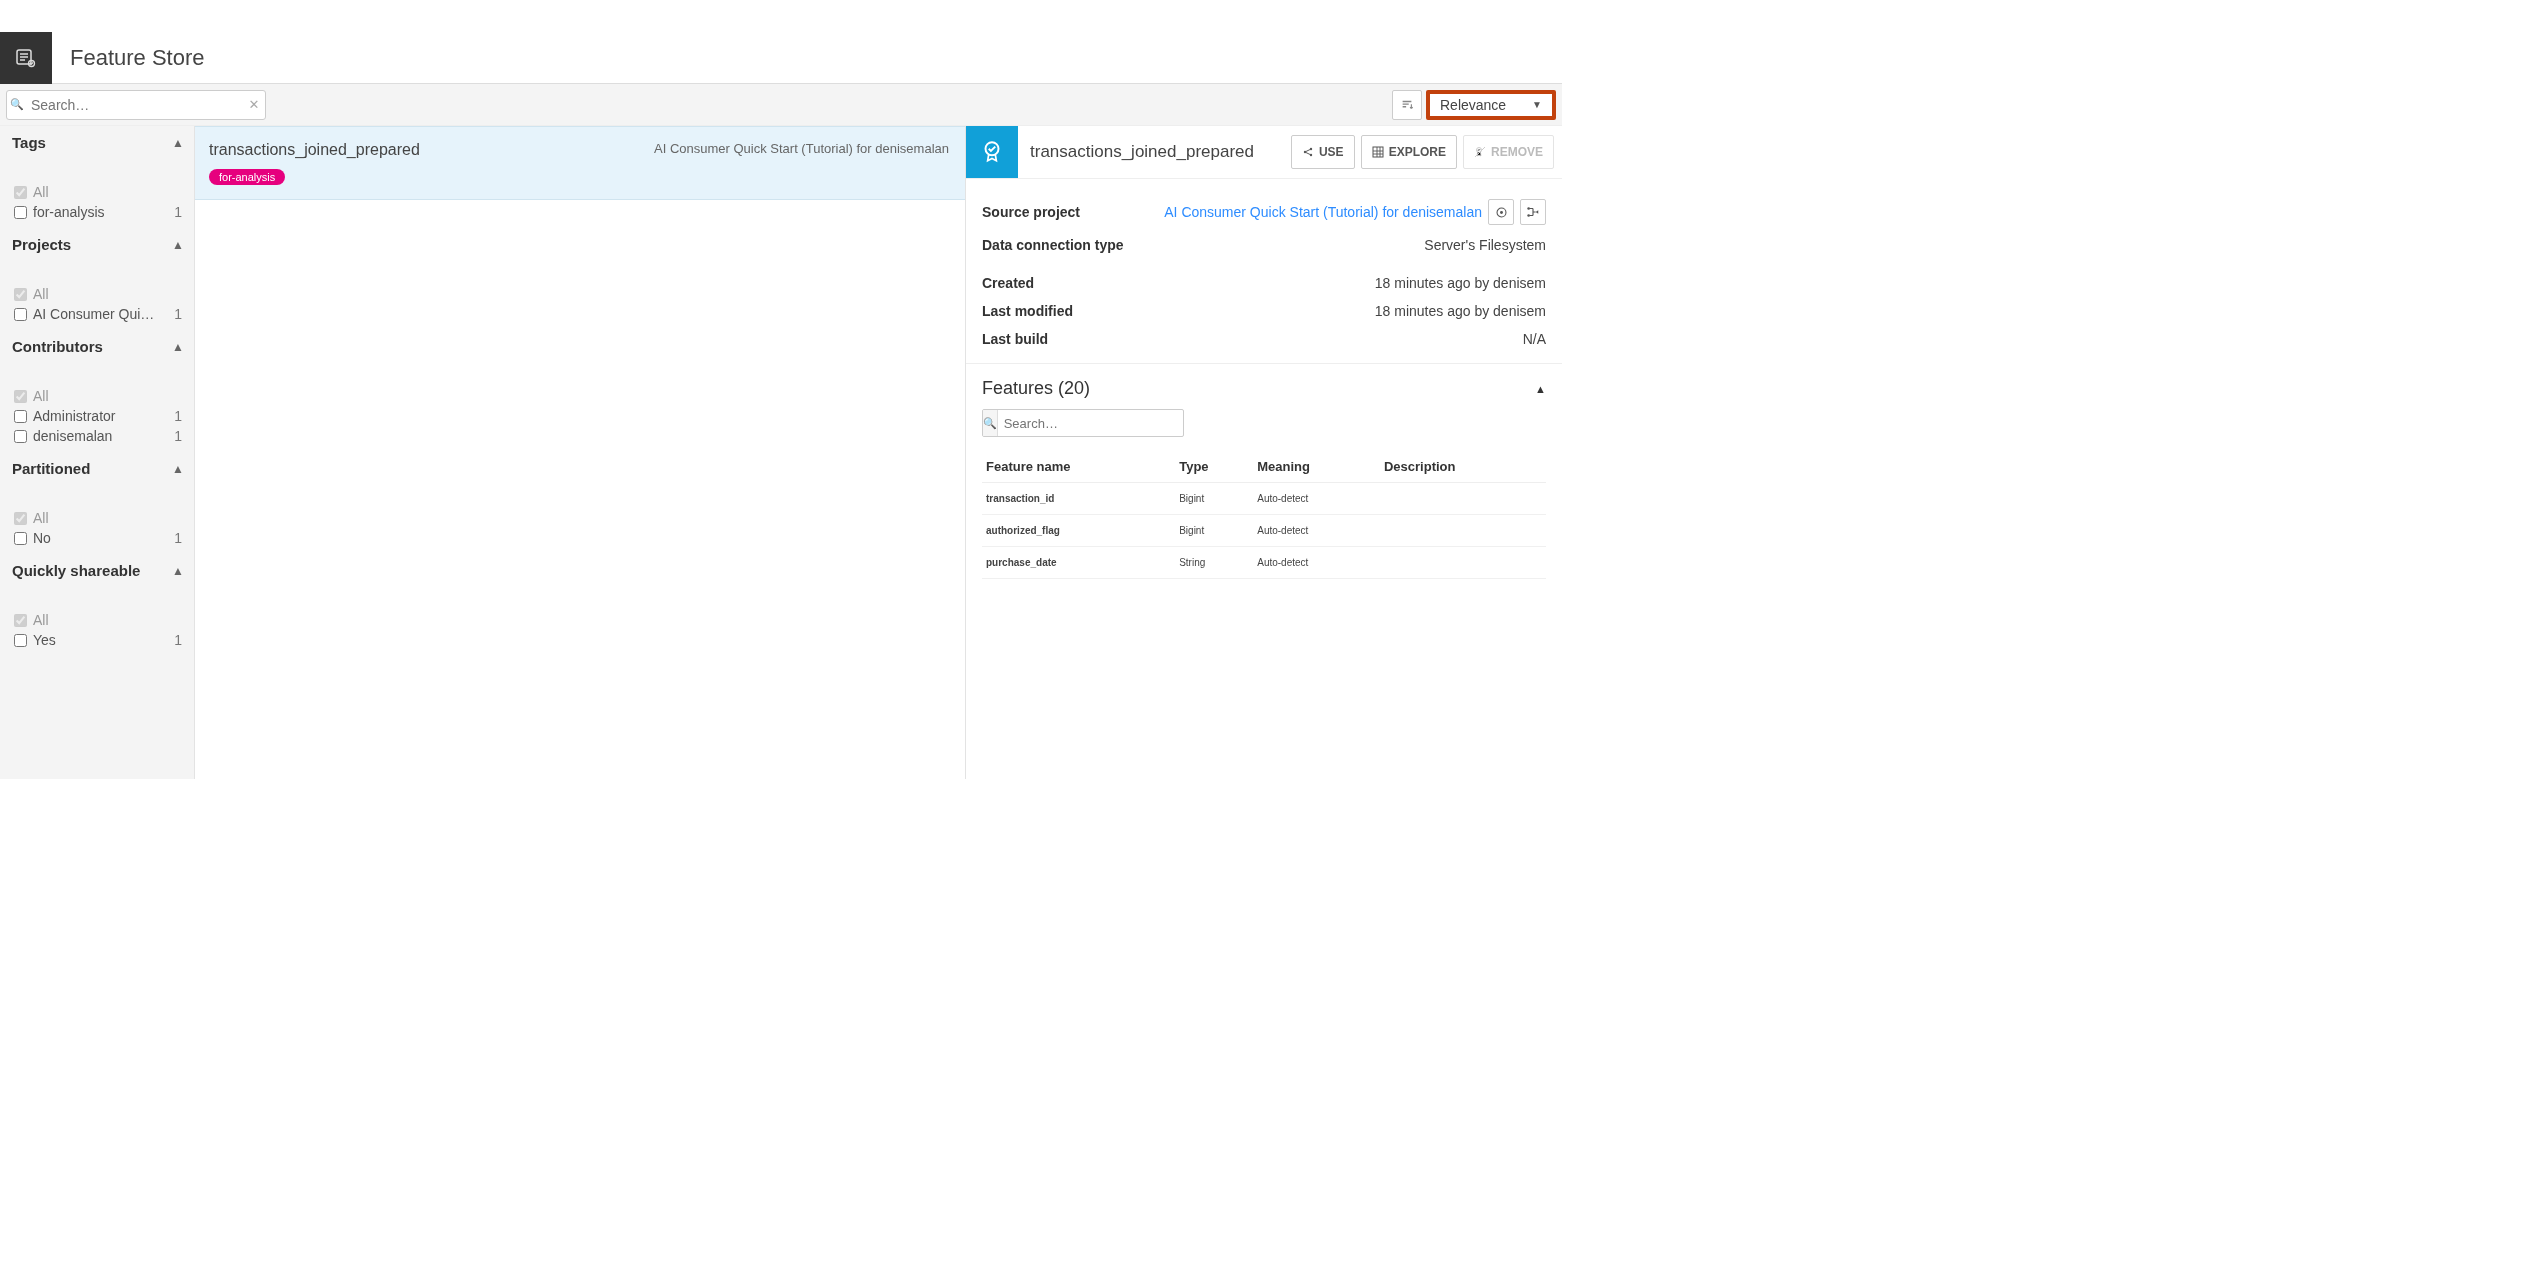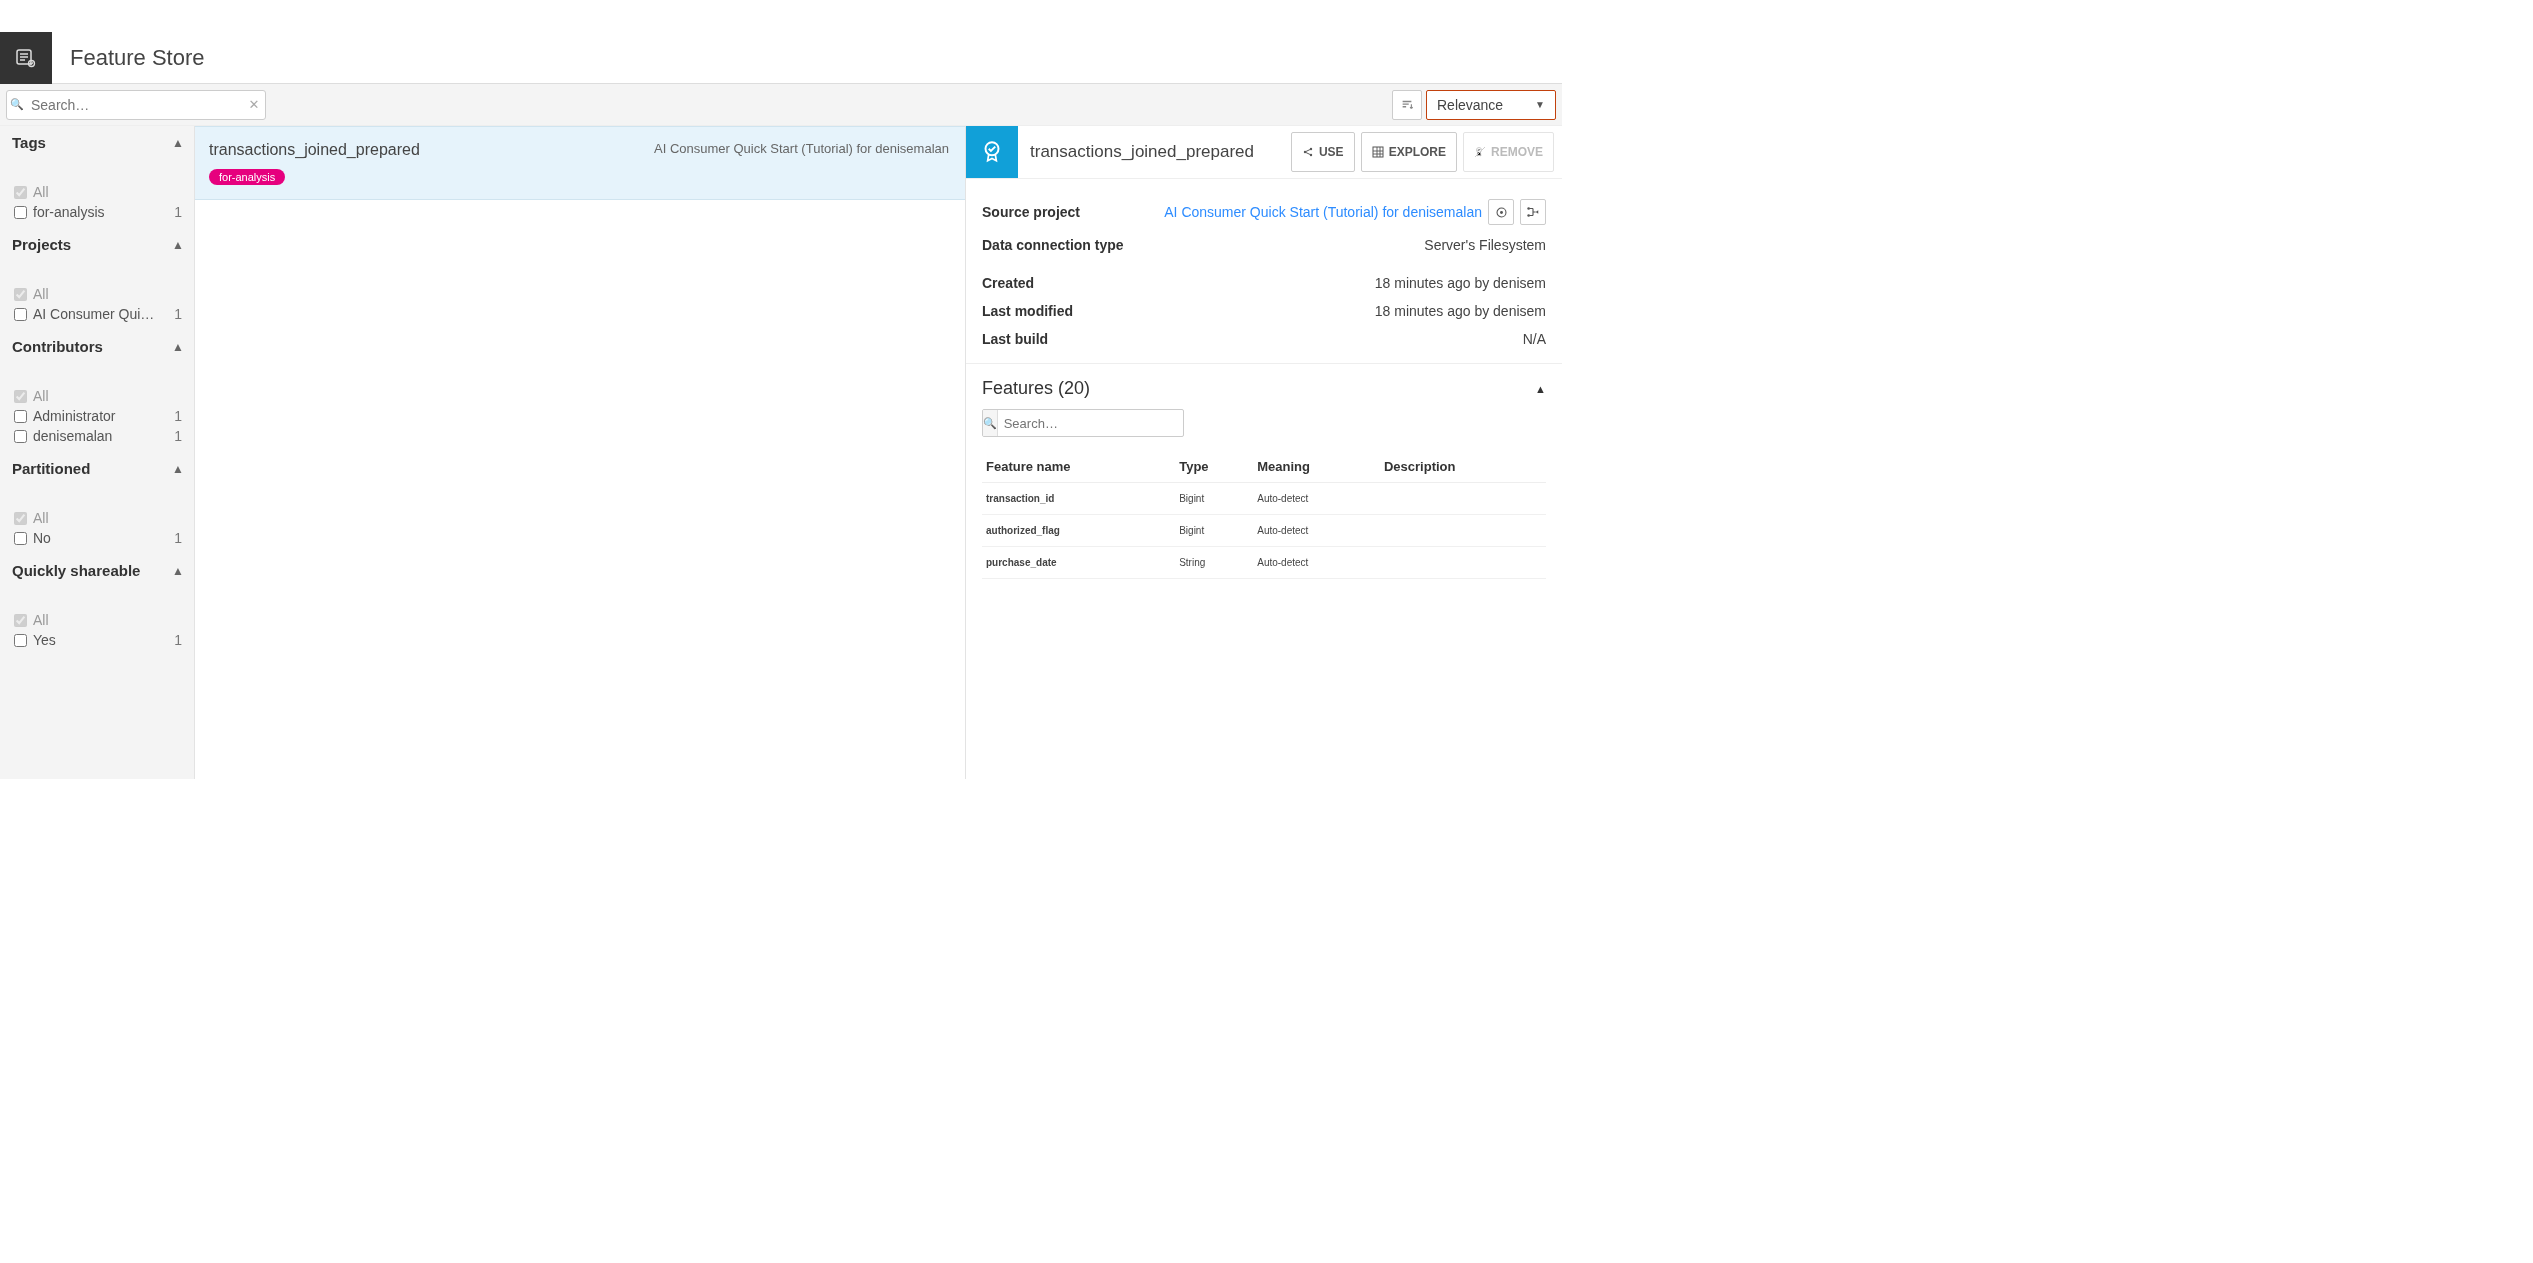--- a/index.html
+++ b/index.html
@@ -87,21 +87,21 @@
     width: 30px;
     display: inline-flex;
     align-items: center;
     justify-content: center;
     color: #888;
     margin-right: 4px;
     border-radius: 2px;
   }
   .sort-select {
     background: #fff;
-    border: 1px solid #c2410c;
+    border: 4px solid #c2410c;
     height: 30px;
     display: inline-flex;
     align-items: center;
     padding: 0 10px;
     min-width: 130px;
     justify-content: space-between;
     font-size: 14px;
     color: #444;
     border-radius: 2px;
   }
@@ -219,21 +219,21 @@
     margin-left: 12px;
     flex: 1;
     white-space: nowrap;
     overflow: hidden;
     text-overflow: ellipsis;
   }
   .rp-btns { display: flex; gap: 6px; padding-right: 8px; }
   .btn {
     border: 1px solid #ccc;
     background: #fff;
-    height: 40px;
+    height: 34px;
     display: inline-flex;
     align-items: center;
     padding: 0 10px;
     font-size: 12px;
     font-weight: 700;
     color: #555;
     border-radius: 2px;
     gap: 5px;
     cursor: pointer;
   }

